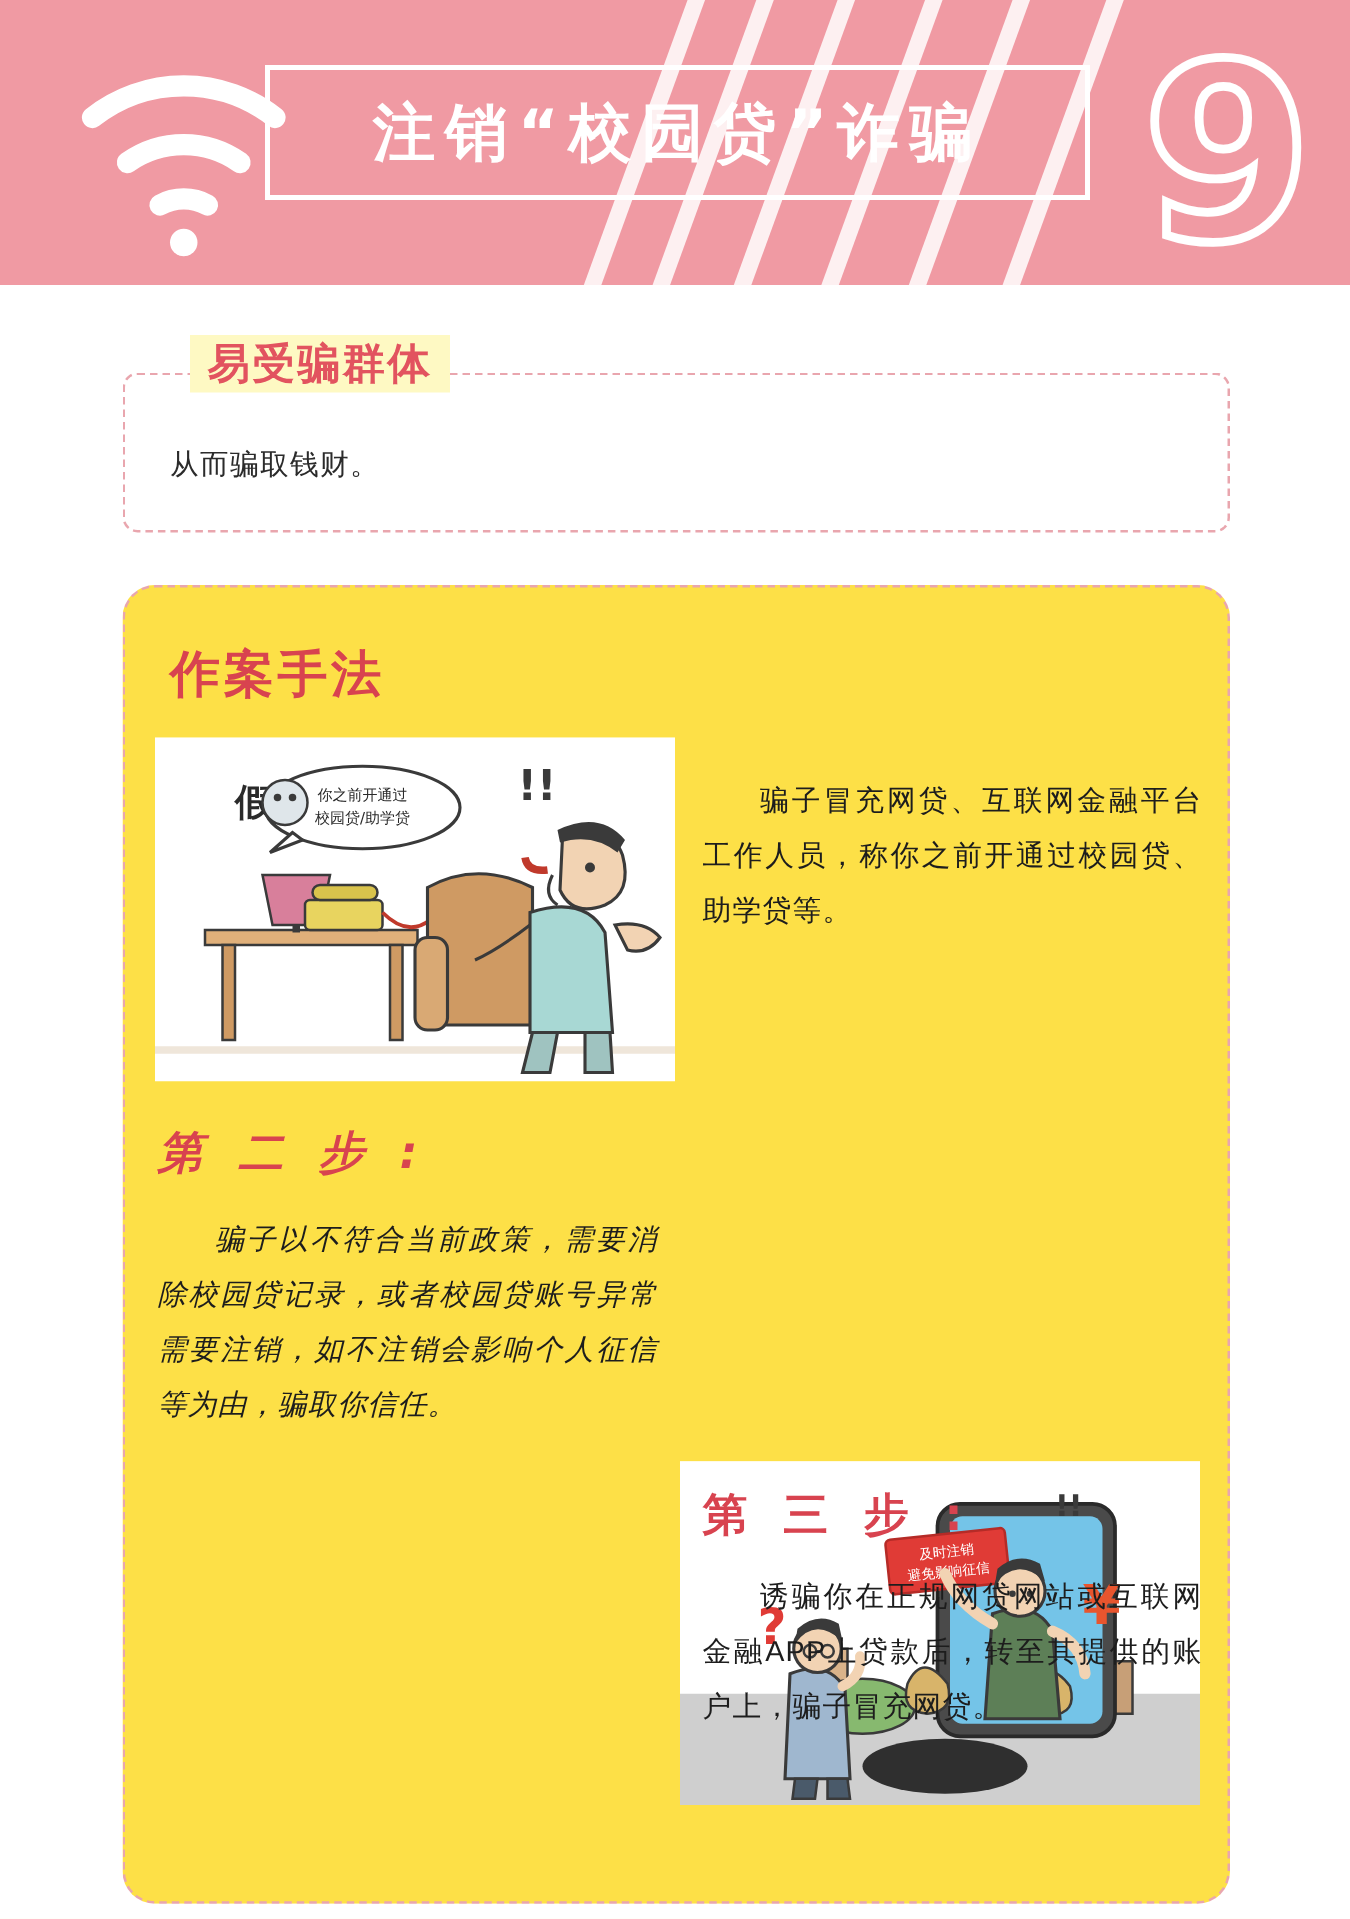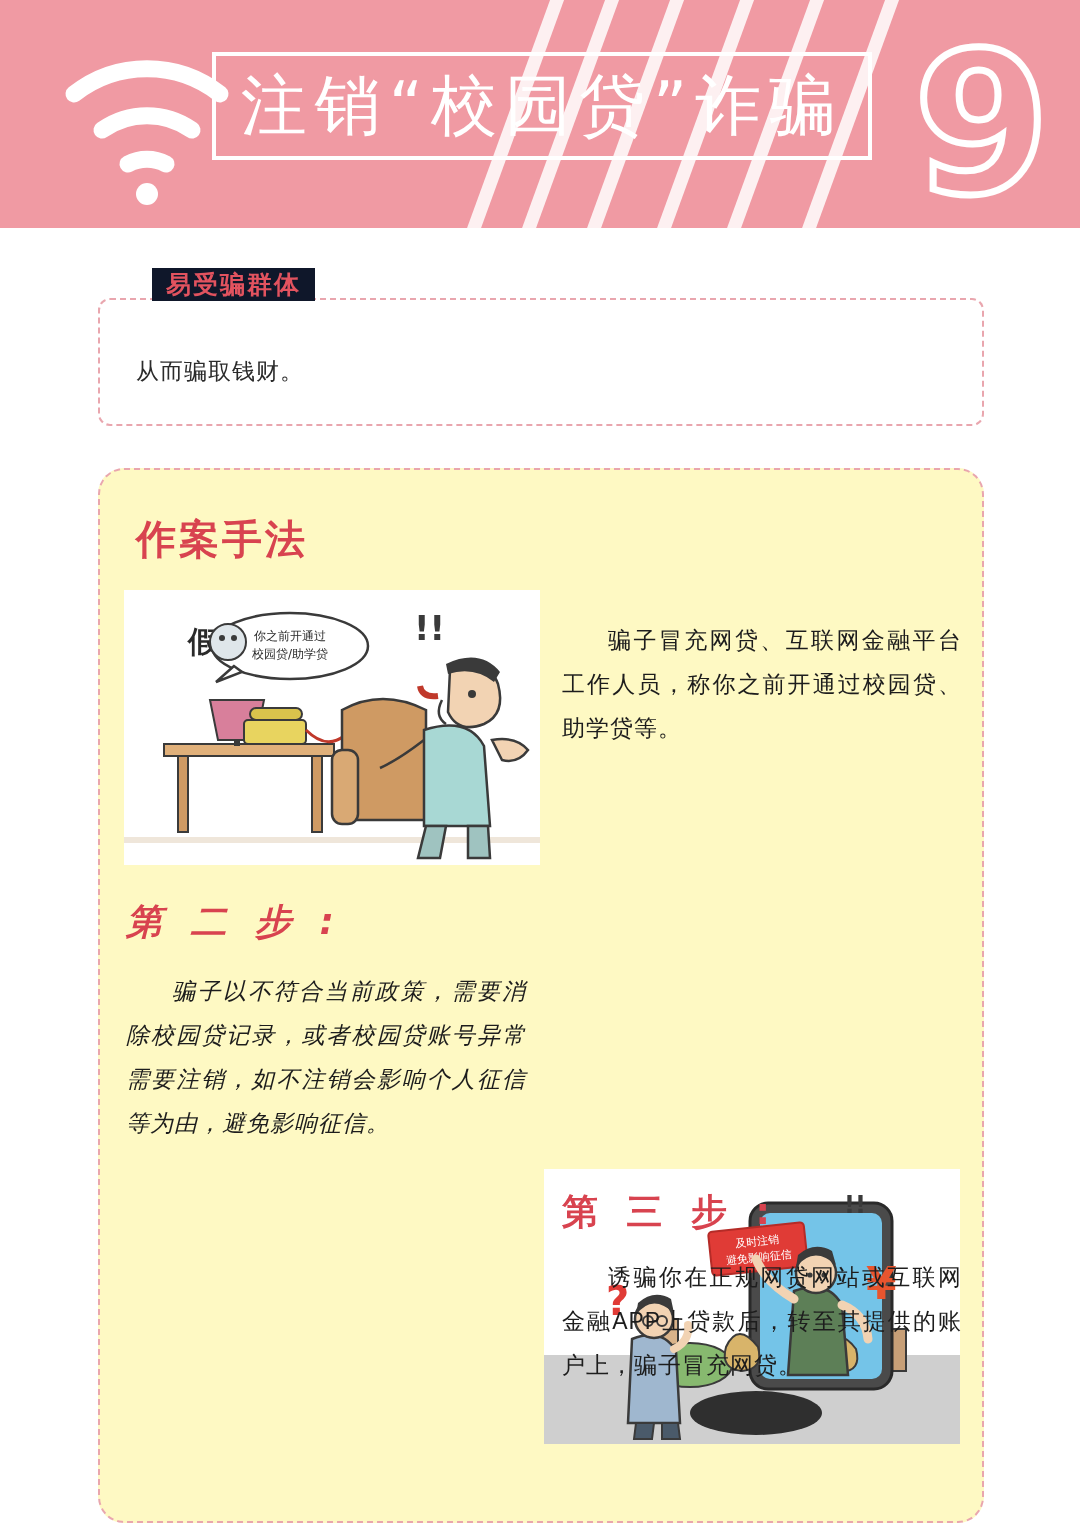--- a/index.html
+++ b/index.html
@@ -78,67 +78,67 @@
     width: 660px;
     height: 108px;
     border: 4px solid #ffffff;
     z-index: 4;
     display: flex;
     align-items: center;
     justify-content: center;
   }
   .title-text {
     font-family: "DejaVu Sans", sans-serif;
-    font-weight: 400;
-    font-size: 66px;
+    font-weight: 700;
+    font-size: 50px;
     letter-spacing: 8px;
     color: #ffffff;
     white-space: nowrap;
   }
 
   
   .victims-box {
     position: absolute;
     left: 98px;
     top: 298px;
     width: 886px;
     height: 128px;
     border: 2px dashed #e9a6ae;
     border-radius: 12px;
   }
   .victims-title {
     position: absolute;
     left: 52px;
     top: -32px;
-    background: #0f172a;
+    background: #fef9c3;
     padding: 0 14px;
     font-family: "DejaVu Sans", sans-serif;
     font-weight: 700;
-    font-size: 25px;
+    font-size: 34px;
     letter-spacing: 2px;
     color: #e2535f;
     text-align: center;
   }
   .victims-text {
     position: absolute;
     left: 36px;
     top: 56px;
     font-size: 23px;
     color: #2b2b2b;
     letter-spacing: 1px;
   }
 
   
   .methods-box {
     position: absolute;
     left: 98px;
     top: 468px;
     width: 886px;
     height: 1055px;
-    background: #fef9c3;
+    background: #fde047;
     border: 2px dashed #e9a6ae;
     border-radius: 26px;
   }
   .methods-title {
     position: absolute;
     left: 36px;
     top: 42px;
     font-family: "DejaVu Sans", sans-serif;
     font-weight: 700;
     font-size: 40px;
@@ -270,21 +270,21 @@
         <text x="290" y="50" font-size="34" fill="#3a3a3a" font-family="'DejaVu Sans',sans-serif" font-weight="bold">!!</text>
       </svg>
     </div>
 
     <div class="step1-txt">
       <div class="step-body">骗子冒充网贷、互联网金融平台工作人员，称你之前开通过校园贷、助学贷等。</div>
     </div>
 
     <div class="step2-txt">
       <div class="step-label">第 二 步 :</div>
-      <div class="step-body">骗子以不符合当前政策，需要消除校园贷记录，或者校园贷账号异常需要注销，如不注销会影响个人征信等为由，避免影响征信。</div>
+      <div class="step-body">骗子以不符合当前政策，需要消除校园贷记录，或者校园贷账号异常需要注销，如不注销会影响个人征信等为由，骗取你信任。</div>
     </div>
 
     <div class="illus step2-img">
       <svg viewBox="0 0 416 275">
         <rect width="416" height="275" fill="#ffffff"></rect>
         <rect y="186" width="416" height="89" fill="#cfcfcf"></rect>
 
         <ellipse cx="212" cy="244" rx="66" ry="22" fill="#2f2f2f"></ellipse>
 
         <rect x="104" y="150" width="30" height="52" fill="#d9b38a" stroke="#3a3a3a" stroke-width="2"></rect>

